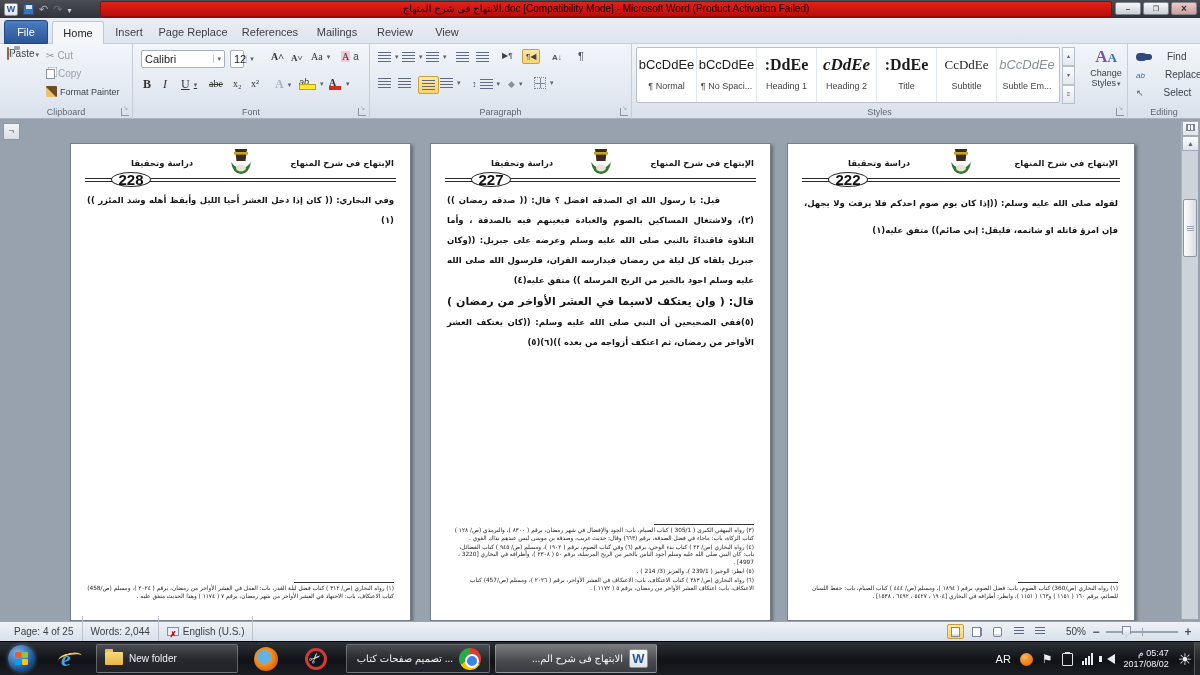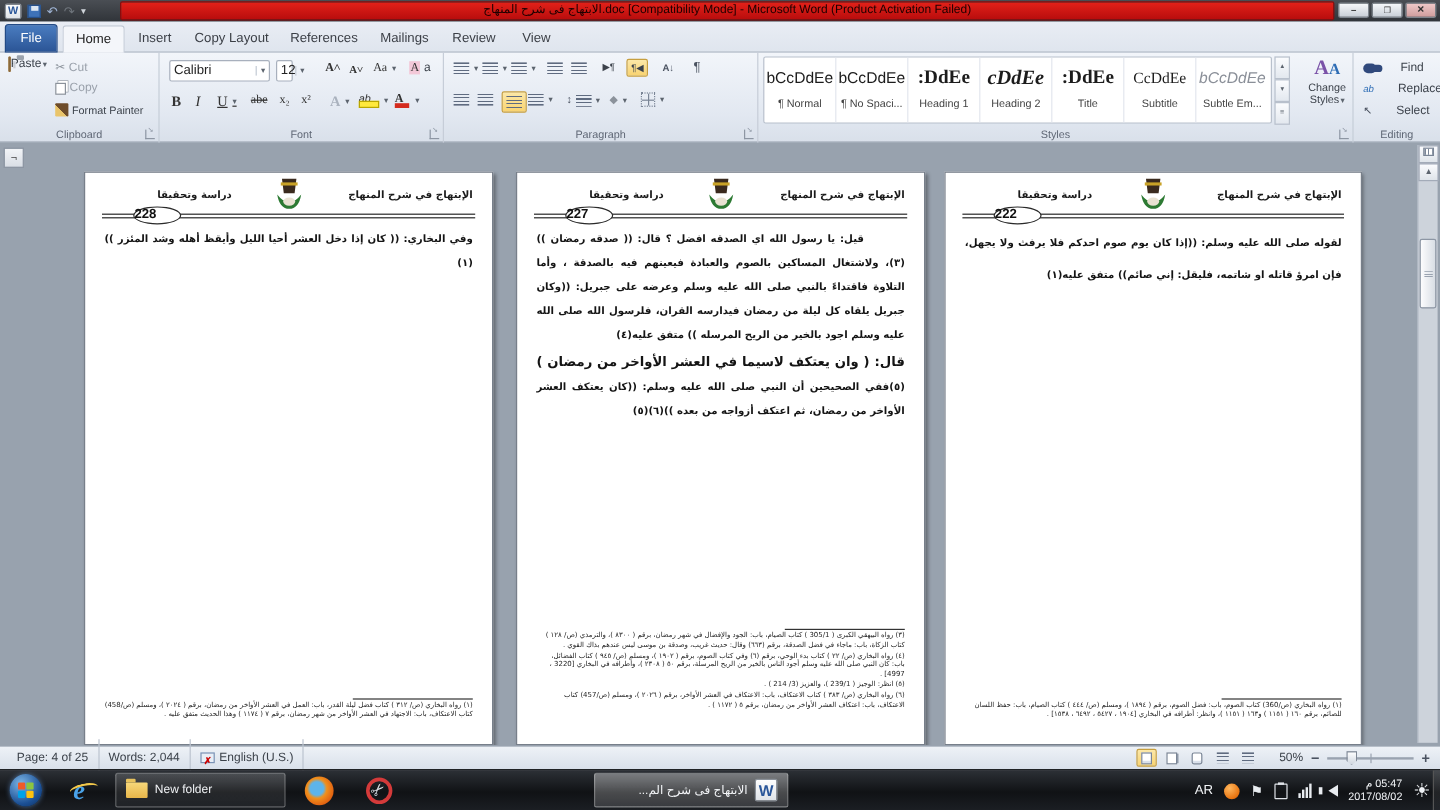--- a/index.html
+++ b/index.html
@@ -102,21 +102,21 @@
   .page { position:absolute; top:24px; height:478px; background:#fff; border:1px solid #777f8a;
     box-shadow:2px 2px 3px rgba(0,0,0,.35); }
   .pg-head { position:absolute; top:10px; left:14px; right:14px; height:22px; direction:rtl;
     font-family:"DejaVu Sans",sans-serif; font-weight:bold; font-size:8.5px; color:#1a1a1a; }
   .ht-r { position:absolute; right:2px; top:4px; }
   .ht-l { position:absolute; left:46px; top:4px; }
   .pg-rule { position:absolute; left:14px; right:14px; top:34px; height:4px;
     border-top:1.4px solid #2a2a2a; border-bottom:1px solid #2a2a2a; }
   .emblem { position:absolute; left:50%; top:3px; transform:translateX(-50%); }
   .pgnum { position:absolute; left:40px; top:28px; width:40px; height:15px; background:#fff;
-    border:1.4px solid #2a2a2a; border-radius:50%; font-size:11px; line-height:13px;
+    border:1.4px solid #2a2a2a; border-radius:50%; text-align:center; font-size:15px; line-height:13px;
     font-weight:bold; color:#111; z-index:2; }
   .pg-body { position:absolute; left:16px; right:16px; direction:rtl; font-family:"DejaVu Sans",sans-serif;
     color:#141414; text-align:justify; }
   .pg-body p { font-size:8.5px; font-weight:700; line-height:20px; }
   .bighead { font-size:11px; font-weight:800; }
   .fnblock { position:absolute; left:16px; right:16px; direction:rtl; font-family:"DejaVu Sans",sans-serif;
     font-size:5.8px; line-height:7.8px; color:#222; text-align:right; }
   .fnrule { width:100px; border-top:1px solid #333; margin:0 0 2px auto; direction:ltr; margin-left:auto; margin-right:0; }
   .fnblock p { margin-bottom:1px; }
 
@@ -208,21 +208,21 @@
     <span class="winbtn glyph-min"></span>
     <span class="winbtn glyph-max"></span>
     <span class="winbtn close glyph-close"></span>
   </div>
 </div>
 
 <div class="tabrow">
   <div class="tab file" style="left:4px;width:44px;">File</div>
   <div class="tab activetab" style="left:52px;width:52px;">Home</div>
   <div class="tab" style="left:106px;width:46px;">Insert</div>
-  <div class="tab" style="left:154px;width:78px;">Copy Layout</div>
+  <div class="tab" style="left:154px;width:78px;">Page Replace</div>
   <div class="tab" style="left:234px;width:72px;">References</div>
   <div class="tab" style="left:308px;width:58px;">Mailings</div>
   <div class="tab" style="left:368px;width:54px;">Review</div>
   <div class="tab" style="left:424px;width:46px;">View</div>
 </div>
 
 <div class="ribbon">
 
   <div class="rgroup" style="left:0;width:133px;">
     <div class="paste-big">
@@ -521,20 +521,24 @@
   <div class="tb-btn" style="left:96px;width:142px;">
     <span class="folder-ico"></span>
     <span>New folder</span>
   </div>
   <div class="tb-ico" style="left:246px;">
       <span class="ff-ico"></span>
     </div>
   <div class="tb-ico" style="left:296px;">
       <span class="snip-ico"></span>
     </div>
+  <div class="tb-btn" style="left:346px;width:144px;direction:rtl;">
+    <span class="chrome-ico"></span>
+    <span>... تصميم صفحات كتاب</span>
+  </div>
   <div class="tb-btn activewin" style="left:495px;width:162px;direction:rtl;">
     <span class="wordbox">W</span>
     <span>الابتهاج فى شرح الم...</span>
   </div>
   <div class="tray">
     <span>AR</span>
     <span class="avast-ico"></span>
     <span class="flag-ico"></span>
     <span class="trayclip"></span>
     <span class="sig">

